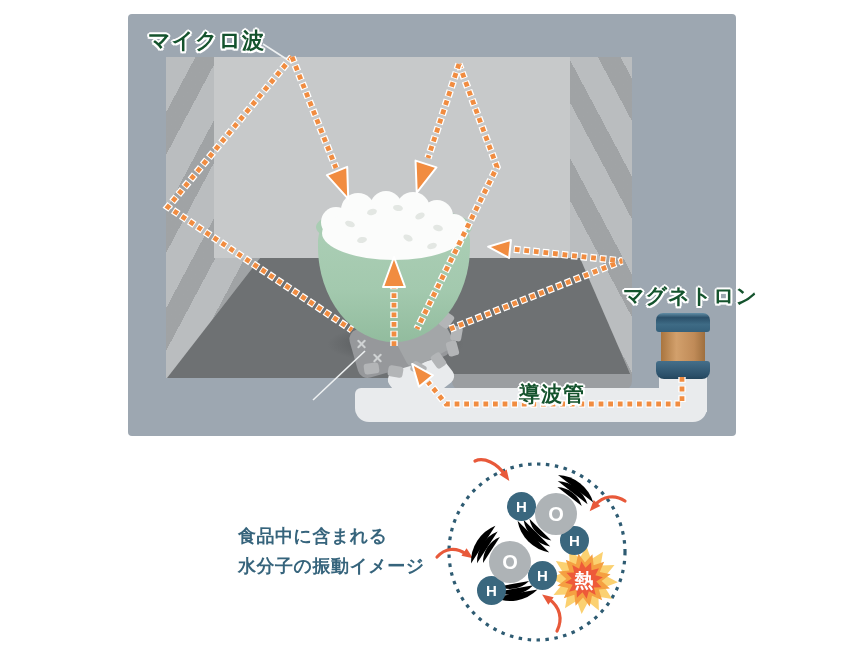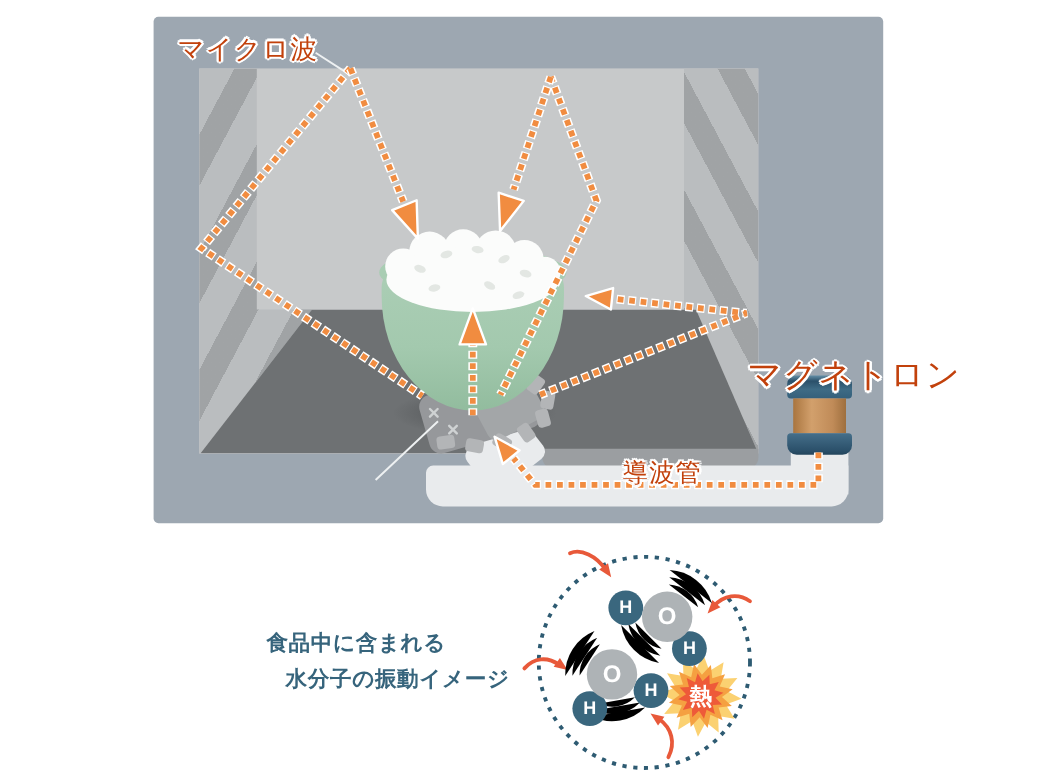--- a/index.html
+++ b/index.html
@@ -47,31 +47,31 @@
 
   
   .mag-top{left:656px;top:313px;width:54px;height:19px;border-radius:7px 7px 3px 3px;
     background:linear-gradient(180deg,#628ea6 0,#2b506a 24%,#3e6b85 60%,#35607b);}
   .mag-mid{left:661px;top:332px;width:44px;height:29px;
     background:linear-gradient(90deg,#a9753f,#d2a06c 35%,#c08b58 75%,#9e6f3e);}
   .mag-bot{left:656px;top:361px;width:54px;height:18px;border-radius:3px 3px 8px 8px;
     background:linear-gradient(180deg,#456f8a,#2b506a 80%,#23455c);}
 
   
-  .lbl{color:#c2410c;font-weight:normal;letter-spacing:1px;white-space:nowrap;
+  .lbl{color:#14532d;font-weight:bold;letter-spacing:1px;white-space:nowrap;
     text-shadow:-2px 0 0 #fff,2px 0 0 #fff,0 -2px 0 #fff,0 2px 0 #fff,
       -1.5px -1.5px 0 #fff,1.5px -1.5px 0 #fff,-1.5px 1.5px 0 #fff,1.5px 1.5px 0 #fff;}
   .lbl-microwave{left:148px;top:26px;font-size:22px;}
-  .lbl-magnetron{left:623px;top:282px;font-size:28px;margin-top:12px;}
+  .lbl-magnetron{left:623px;top:282px;font-size:21px;}
   .lbl-antenna{left:191px;top:386px;font-size:22px;}
   .lbl-waveguide{left:519px;top:380px;font-size:21px;}
 
   
   .caption{color:#36647c;font-weight:bold;font-size:18px;letter-spacing:.5px;white-space:nowrap;}
-  .cap1{left:222px;top:524px;} .cap2{left:238px;top:554px;font-family:Liberation Mono, monospace;}
+  .cap1{left:238px;top:524px;} .cap2{left:238px;top:554px;font-family:Liberation Mono, monospace;}
   .atom{border-radius:50%;display:flex;align-items:center;justify-content:center;
     color:#ffffff;font-weight:bold;}
   .atom-o{width:42px;height:42px;background:#aeb3b6;font-size:20px;}
   .atom-h{width:29px;height:29px;background:#3a677e;font-size:15px;}
   .heat-label{left:565px;top:568px;width:38px;text-align:center;color:#ffffff;font-weight:bold;font-size:19px;}
 
   svg.overlay{position:absolute;left:0;top:0;}
   .rayW{fill:none;stroke:#ffffff;stroke-width:7.4;stroke-dasharray:6.6 3.0;stroke-dashoffset:.9;}
   .rayO{fill:none;stroke:#f18c40;stroke-width:4.8;stroke-dasharray:4.8 4.8;}
   .head{fill:#f18c40;stroke:#ffffff;stroke-width:2;stroke-linejoin:round;}

